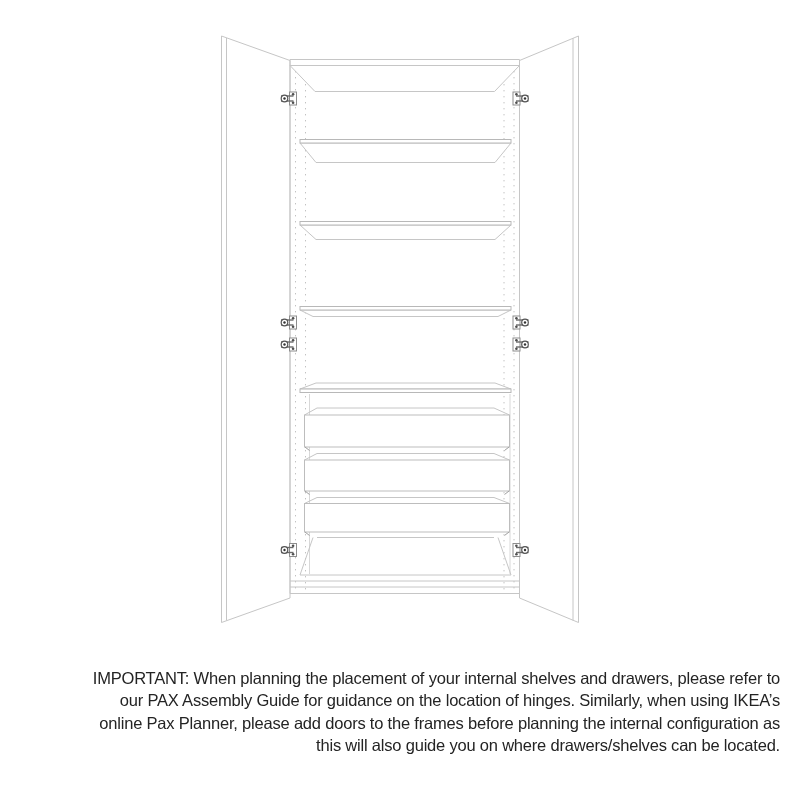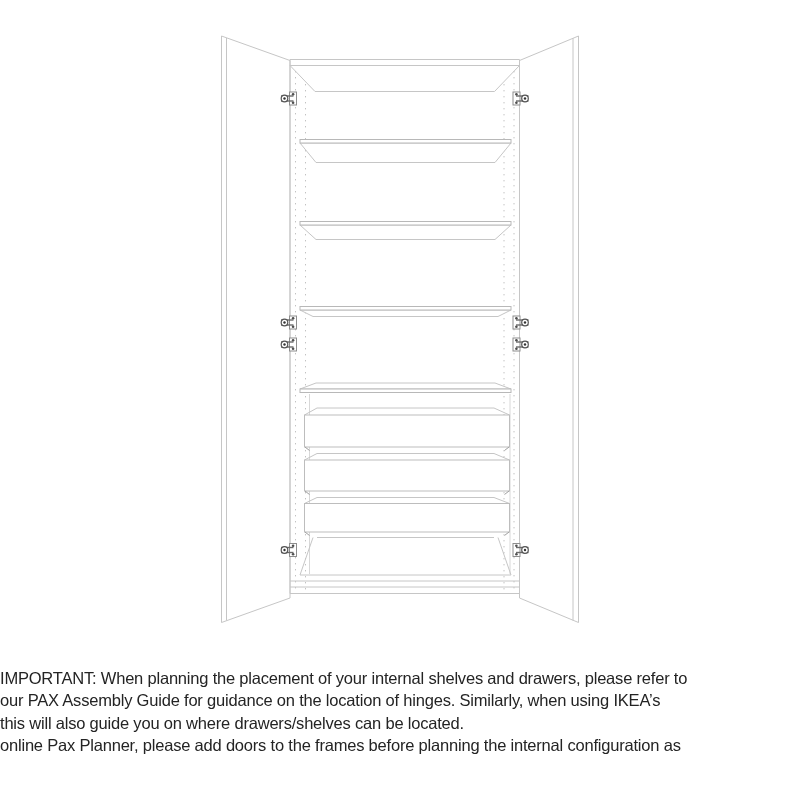--- a/index.html
+++ b/index.html
@@ -30,21 +30,21 @@
     width: 800px;
     text-align: center;
     font-size: 25px;
     letter-spacing: -0.3px;
     color: #1c1c1c;
   }
   .note {
     position: absolute;
     left: 0; top: 667px;
     width: 780px;
-    text-align: left;
+    text-align: right;
     font-size: 16.5px;
     line-height: 22.4px;
     letter-spacing: -0.2px;
     color: #242424;
   }
 </style>
 </head>
 <body>
 
 <div class="stage">
@@ -164,17 +164,17 @@
         <use href="#hinge" transform="translate(519,344.5) scale(-1,1)"></use>
         <use href="#hinge" transform="translate(519,550) scale(-1,1)"></use>
       </g>
     </g>
   </svg>
 
 
   <div class="note">
     <div>IMPORTANT: When planning the placement of your internal shelves and drawers, please refer to</div>
     <div>our PAX Assembly Guide for guidance on the location of hinges. Similarly, when using IKEA’s</div>
+    <div>online Pax Planner, please add doors to the frames before planning the internal configuration as</div>
     <div>this will also guide you on where drawers/shelves can be located.</div>
-    <div>online Pax Planner, please add doors to the frames before planning the internal configuration as</div>
   </div>
 
 </div>
 
 </body></html>

